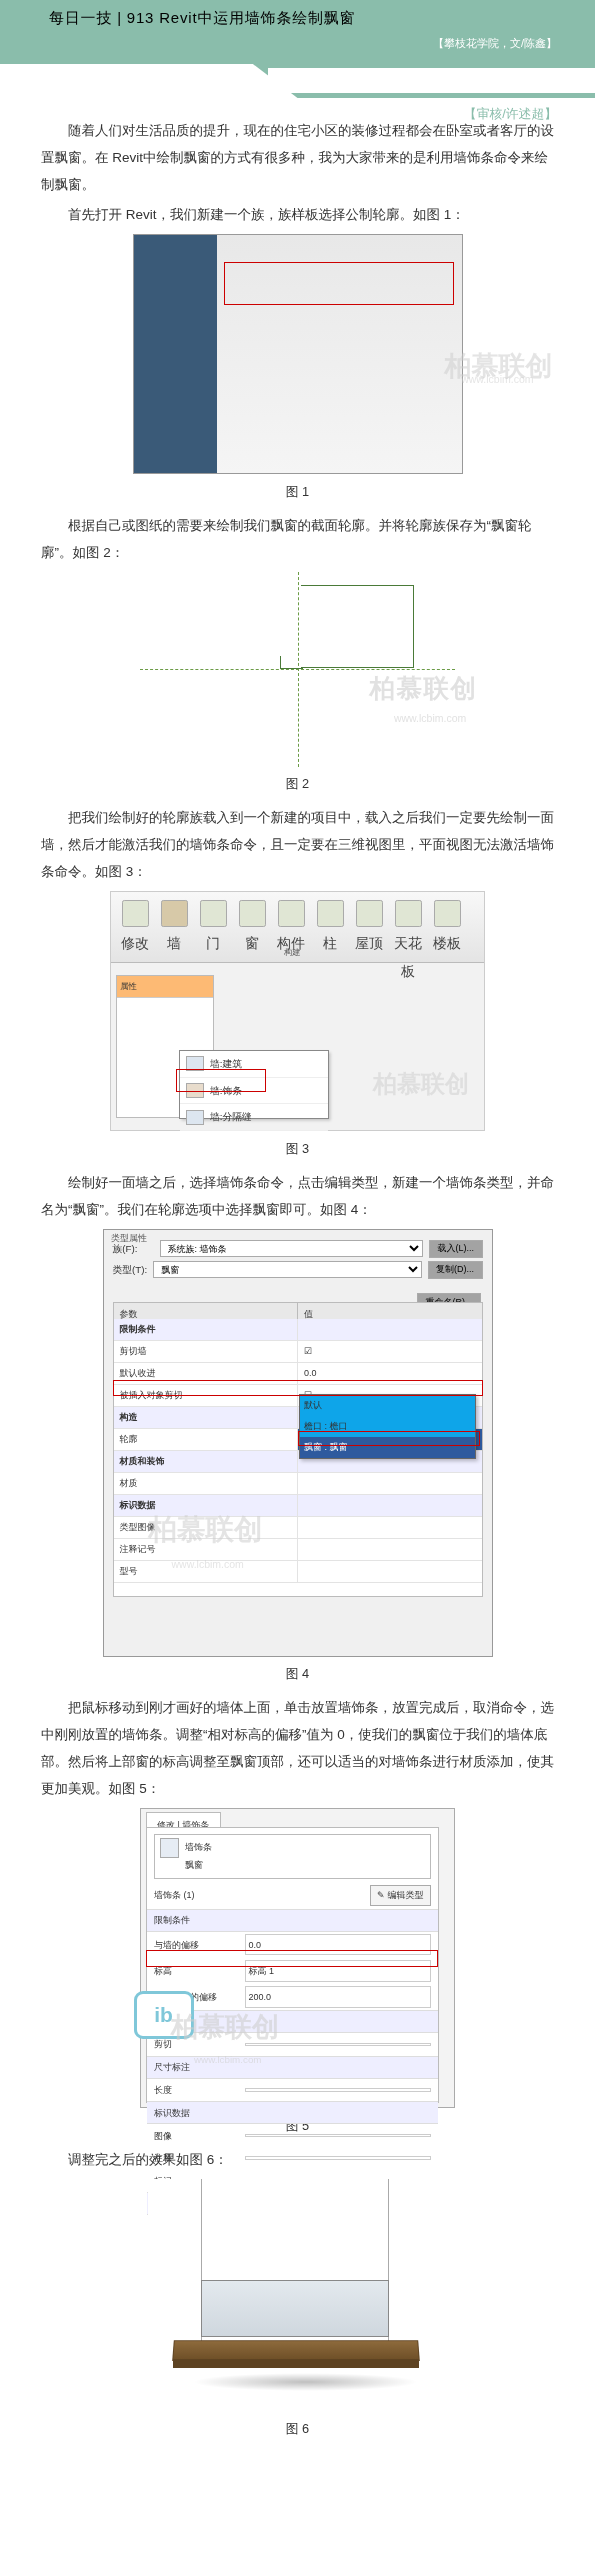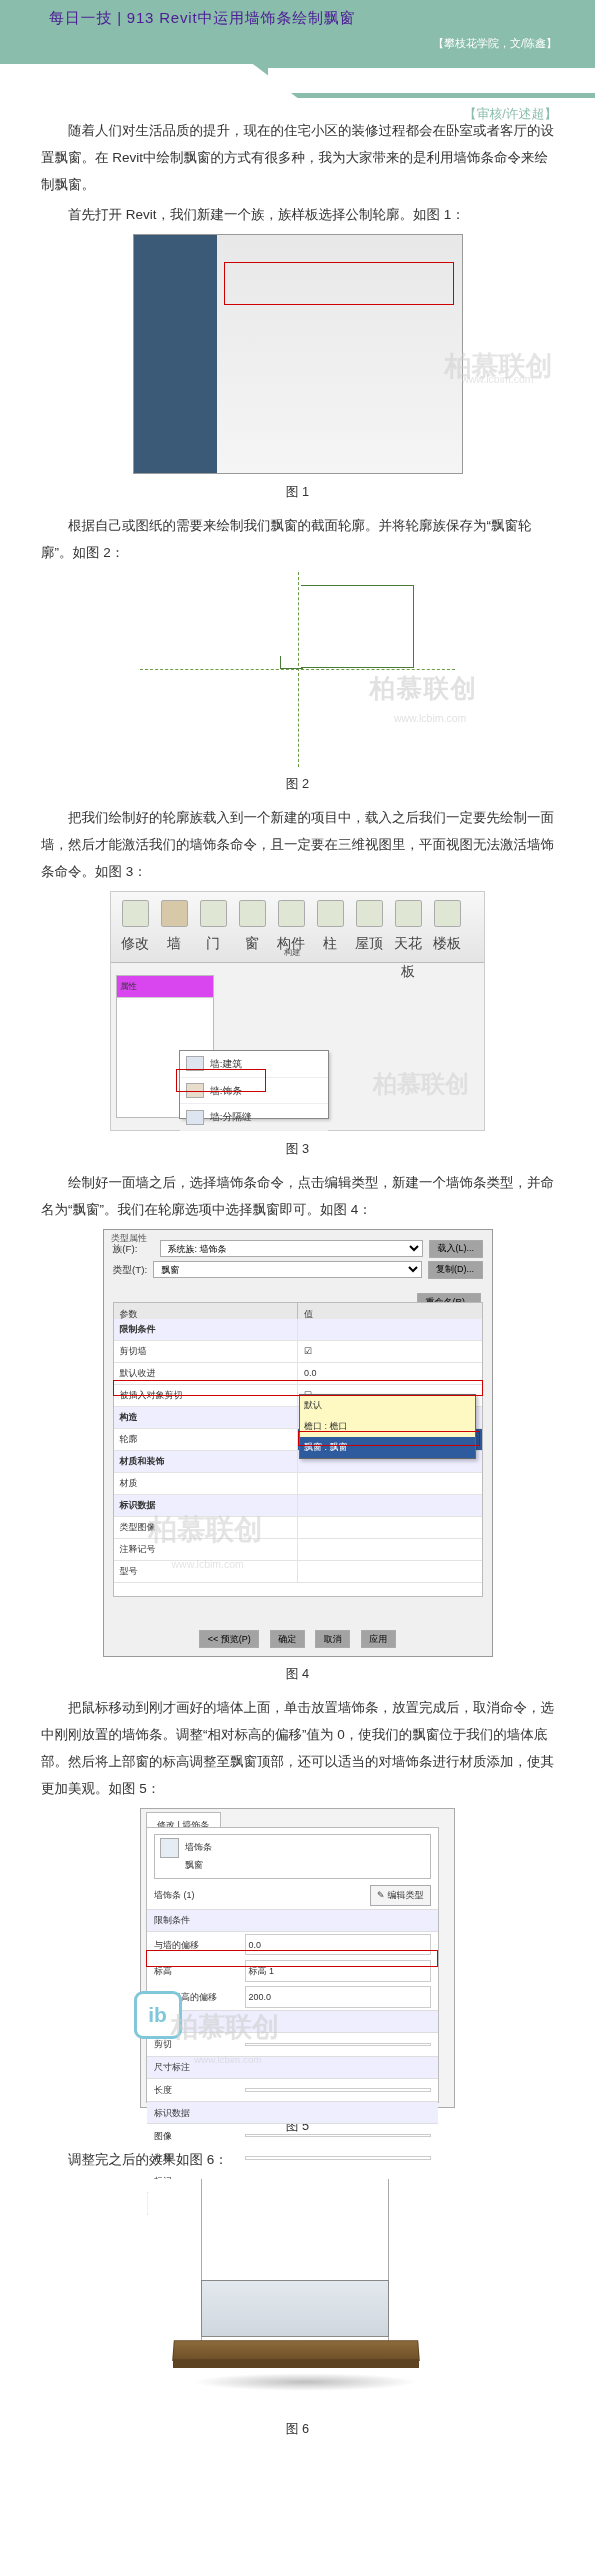--- a/index.html
+++ b/index.html
@@ -29,21 +29,21 @@
     left: 0; bottom: 0;
     width: 50%;
     height: 34px;
     background: #fff;
     clip-path: polygon(0 0, 85% 0, 100% 100%, 0 100%);
   }
   .header-title {
     position: absolute;
     left: 49px;
     top: 9px;
-    color: #4c1d95;
+    color: #000000;
     font-size: 15px;
     letter-spacing: 0.8px;
   }
   .header-sub1 {
     position: absolute;
     right: 38px;
     top: 36px;
     color: #ffffff;
     font-size: 11px;
   }
@@ -215,21 +215,21 @@
   .fig3 .wm {
     position:absolute; right:15px; bottom:22.5px;
     font-size:24px; font-weight:bold; color:#d1d1d1; opacity:.55;
   }
   .fig3 .props {
     position:absolute; left:4.5px; top:83px;
     width:98px; height:143px; background:#fff; border:0.8px solid #bbb;
     font-size:8.3px;
   }
   .fig3 .props .hdr {
-    background:#d946ef; padding:2.3px 3.8px; border-bottom:0.8px solid #ccc;
+    background:#fdba74; padding:2.3px 3.8px; border-bottom:0.8px solid #ccc;
   }
 
   .fig4 {
     width: 390px; height: 428px;
     background: #f0f0f0;
     border: 0.8px solid #999;
     position: relative;
     font-size: 9.8px;
   }
   .fig4 .toprow {
@@ -263,21 +263,21 @@
     height: 278px;
     font-size:9px;
     overflow:hidden;
   }
   .fig4 .grow { display:flex; border-bottom:0.8px solid #e3e3e3; }
   .fig4 .grow .c1 { flex:1; padding:1.5px 6px; border-right:0.8px solid #e3e3e3; }
   .fig4 .grow .c2 { flex:1; padding:1.5px 6px; }
   .fig4 .sect { background:#eef; font-weight:bold; }
   .fig4 .dd {
     position:absolute; left:195px; top:164px; width:177px;
-    background:#fef9c3; border:0.8px solid #666;
+    background:#0ea5e9; border:0.8px solid #666;
     box-shadow: 1.5px 1.5px 3.8px rgba(0,0,0,.25);
     z-index:3;
   }
   .fig4 .dd .opt { padding:1.5px 4.5px; font-size:9px; }
   .fig4 .dd .opt.hl { background:#2e5a9e; color:#fff; }
   .fig4 .redbox4a {
     position:absolute; left:9px; top:150px; right:9px; height:16.5px;
     border:1.5px solid #c00; z-index:4;
   }
   .fig4 .redbox4b {
@@ -336,21 +336,21 @@
   .fig5 .wm {
     position:absolute; left:30px; bottom:53px;
     font-size:27px; font-weight:bold; color:#cfcfcf; opacity:.6;
   }
   .fig5 .wm2 {
     position:absolute; left:53px; bottom:38px;
     font-size:9.8px; color:#cfcfcf; opacity:.6;
   }
   .fig5 .ic-logo {
     position:absolute; left:-7.5px; bottom:68px;
-    width:48px; height:48px; border-radius:9px;
+    width:60px; height:48px; border-radius:9px;
     border:3px solid #7fc7d9;
     display:flex; align-items:center; justify-content:center;
     font-size:21px; font-weight:bold; color:#7fc7d9; background:#fff;
   }
 
   .fig6 {
     width: 300px; height: 233px;
     position: relative;
     background:#fff;
   }
@@ -531,26 +531,20 @@
         <div class="opt">默认</div>
         <div class="opt">檐口 : 檐口</div>
         <div class="opt hl">飘窗 : 飘窗</div>
       </div>
       <div class="redbox4a"></div>
       <div class="redbox4b"></div>
 
       <div class="wm">柏慕联创</div>
       <div class="wm2">www.lcbim.com</div>
 
-      <div class="footbtns">
-        <button class="btn">&lt;&lt; 预览(P)</button>
-        <button class="btn">确定</button>
-        <button class="btn">取消</button>
-        <button class="btn">应用</button>
-      </div>
     </div>
   </div>
   <div class="fig-caption">图 4</div>
 
   <p>把鼠标移动到刚才画好的墙体上面，单击放置墙饰条，放置完成后，取消命令，选中刚刚放置的墙饰条。调整“相对标高的偏移”值为 0，使我们的飘窗位于我们的墙体底部。然后将上部窗的标高调整至飘窗顶部，还可以适当的对墙饰条进行材质添加，使其更加美观。如图 5：</p>
 
   <div class="fig-wrap">
     <div class="fig5">
       <div class="tab">修改 | 墙饰条</div>
       <div class="panel">

